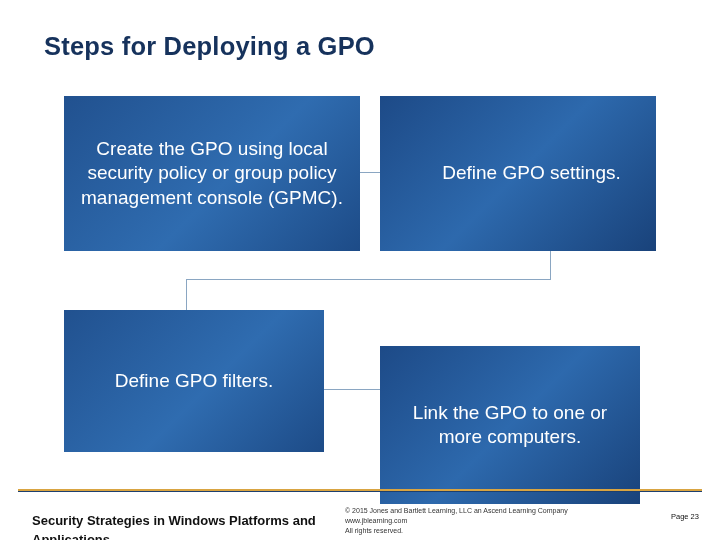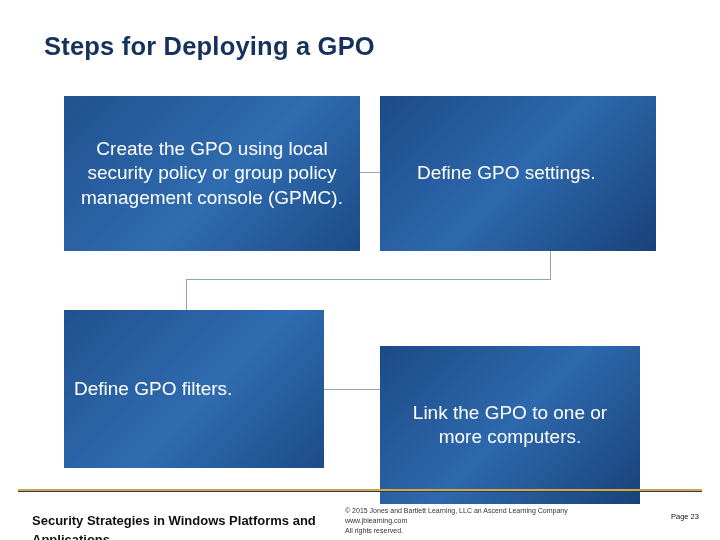--- a/index.html
+++ b/index.html
@@ -42,21 +42,21 @@
     border-color: #7f9db9;
     border-style: solid;
     border-width: 0;
   }
 
   .box {
     position: absolute;
     color: #ffffff;
     display: flex;
     align-items: center;
-    justify-content: flex-start;
+    justify-content: center;
     text-align: center;
     font-size: 19px;
     line-height: 1.28;
     padding: 4px 10px;
     box-sizing: border-box;
     background: linear-gradient(180deg, #1f4f8f 0%, #2d69ad 48%, #1c4a86 100%);
   }
 
   #box-create {
     left: 64px;
@@ -72,21 +72,21 @@
     width: 276px;
     height: 155px;
     background: linear-gradient(135deg, #1d4a87 0%, #2d69ad 50%, #19427a 100%);
     padding-left: 37px;
   }
 
   #box-filters {
     left: 64px;
     top: 310px;
     width: 260px;
-    height: 158px;
+    height: 142px;
     background: linear-gradient(135deg, #21518f 0%, #2f6cb0 55%, #1d4b87 100%);
   }
 
   #box-link {
     left: 380px;
     top: 310px;
     width: 260px;
     height: 158px;
     background: linear-gradient(135deg, #1d4a87 0%, #2d69ad 50%, #19427a 100%);
     margin-top: 36px;

